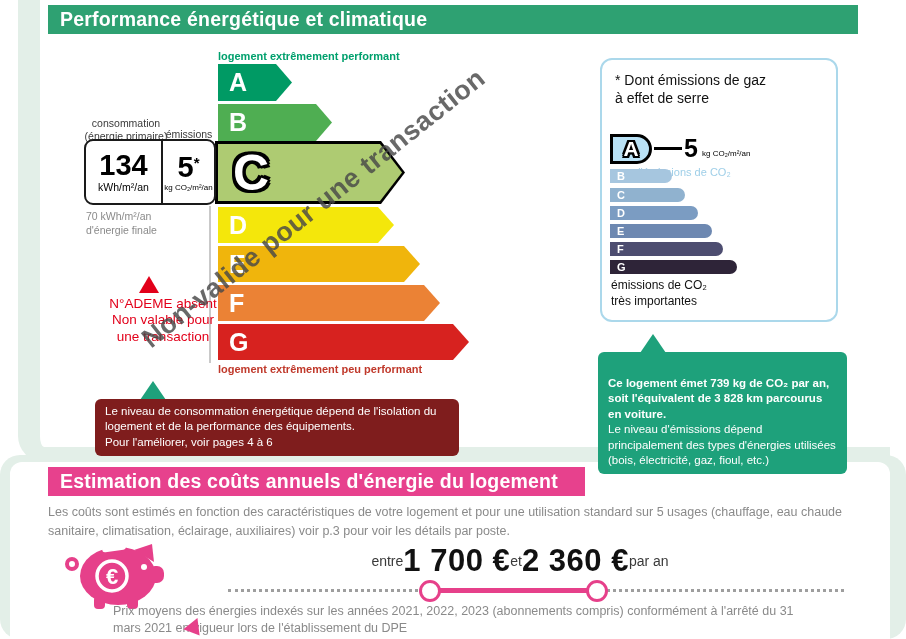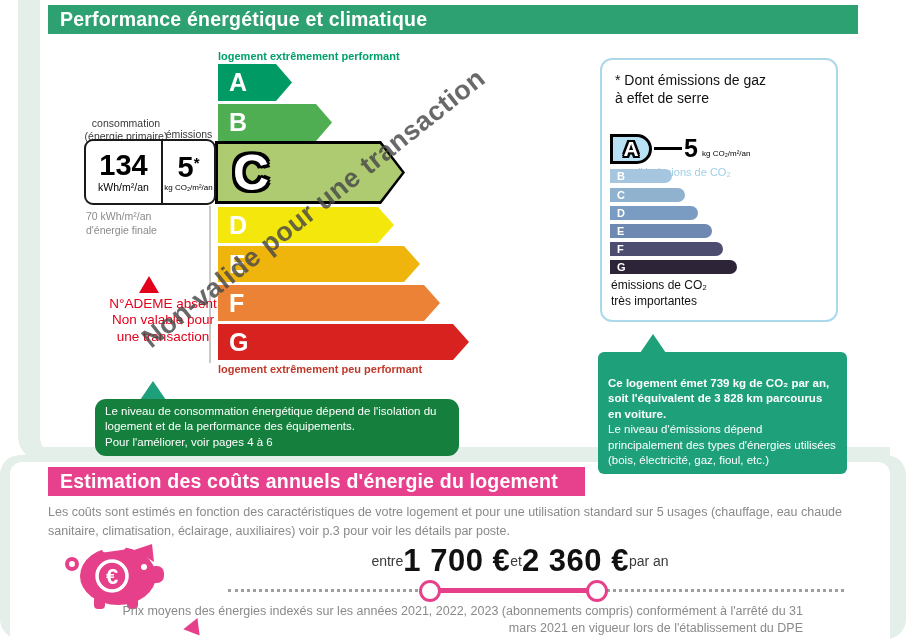--- a/index.html
+++ b/index.html
@@ -112,21 +112,21 @@
   
   #cost-intro { left:48px; top:503px; width:826px; font-size:12.5px; color:#8a8a8a; line-height:1.5; }
   #cost-row { left:230px; top:543px; width:580px; display:flex; align-items:center; justify-content:center; }
   #cost-row .small { font-size:14px; color:#3a3a3a; }
   #cost-row .amount { font-size:31px; font-weight:bold; color:#111; letter-spacing:.5px; }
   #slider-dots { left:228px; top:589px; width:616px; border-top:3px dotted #9e9e9e; }
   #slider-seg  { left:430px; top:588px; width:167px; height:5px; background:#E6408A; }
   .slider-knob { width:22px; height:22px; border:3.5px solid #E6408A; border-radius:50%; background:#fff; }
   #knob-min { left:419px; top:580px; }
   #knob-max { left:586px; top:580px; }
-  #cost-footnote { left:113px; top:603px; width:690px; text-align:right;
+  #cost-footnote { left:113px; top:603px; width:690px; text-align:left;
     font-size:12.5px; color:#8a8a8a; line-height:1.38; }
   #pink-corner { left:186px; top:622px; width:0; height:0;
     border-top:15px solid #E6408A; border-left:9px solid transparent; border-right:9px solid transparent;
     transform:rotate(-38deg); }
   #piggy { left:64px; top:536px; }
 </style>
 </head>
 <body>
 
 <div id="app">
@@ -192,21 +192,21 @@
   <div class="abs tri-up-red" style="border-bottom-color: rgb(226, 0, 26);"></div>
   <div class="abs" id="warning">
     <span style="display:block">N°ADEME absent</span>
     <span style="display:block">Non valable pour</span>
     <span style="display:block">une transaction</span>
   </div>
 
   <div class="abs" id="watermark">Non-valide pour une transaction</div>
 
   <div class="abs tri-up-green" id="tri-note-left" style="border-bottom-color: rgb(30, 161, 123);"></div>
-  <div class="abs note" id="note-left" style="background: #15803d; border-radius: 11px;">
+  <div class="abs note" id="note-left" style="background: #7f1d1d;">
     <span class="nl">Le niveau de consommation énergétique dépend de l'isolation du logement et de la performance des équipements.</span>
     <span class="nl">Pour l'améliorer, voir pages 4 à 6</span>
   </div>
 
   <div class="abs" id="co2-panel" style="border-color: rgb(171, 216, 235);">
     <div id="co2-title">
       <span style="display:block">* Dont émissions de gaz</span>
       <span style="display:block">à effet de serre</span>
     </div>
     <div id="co2-low" style="color: rgb(159, 207, 232); margin-top: 44px;">peu d'émissions de CO₂</div>

